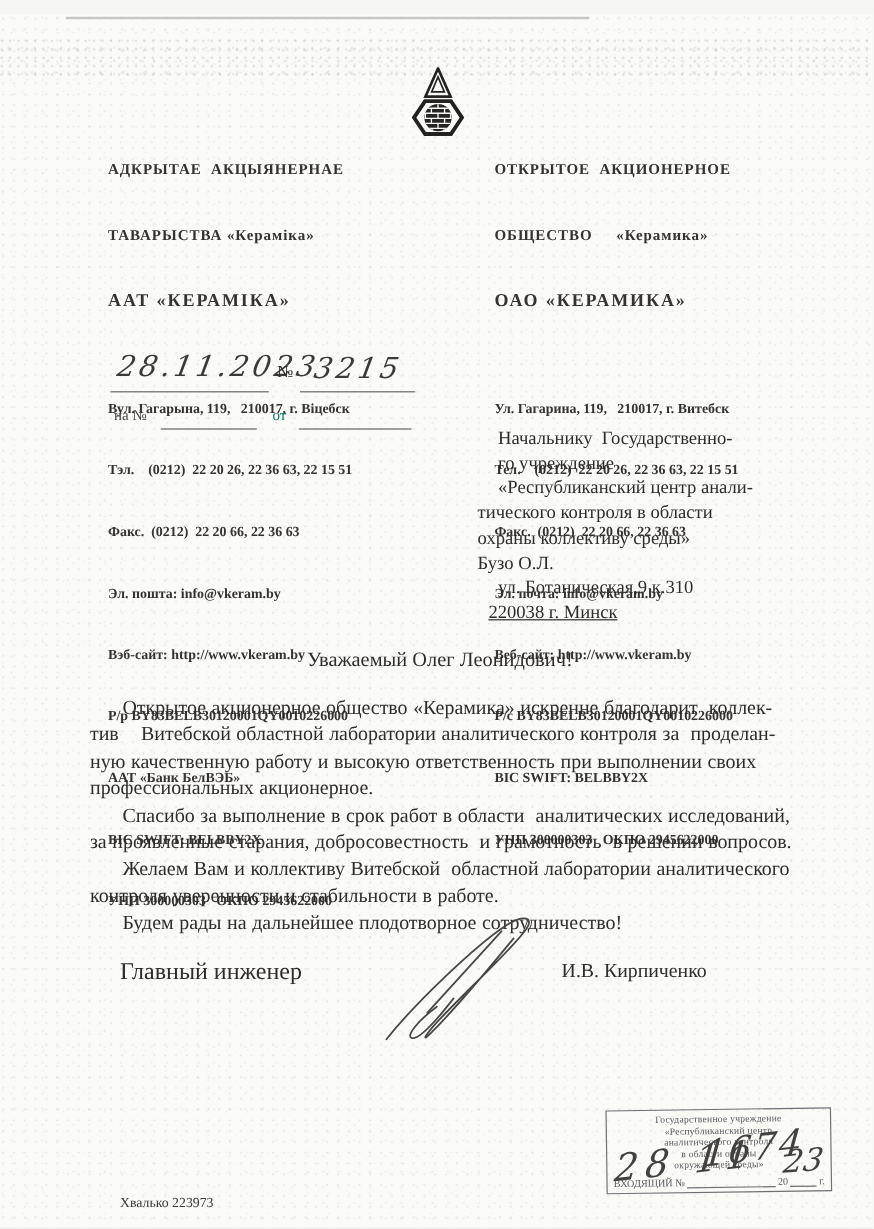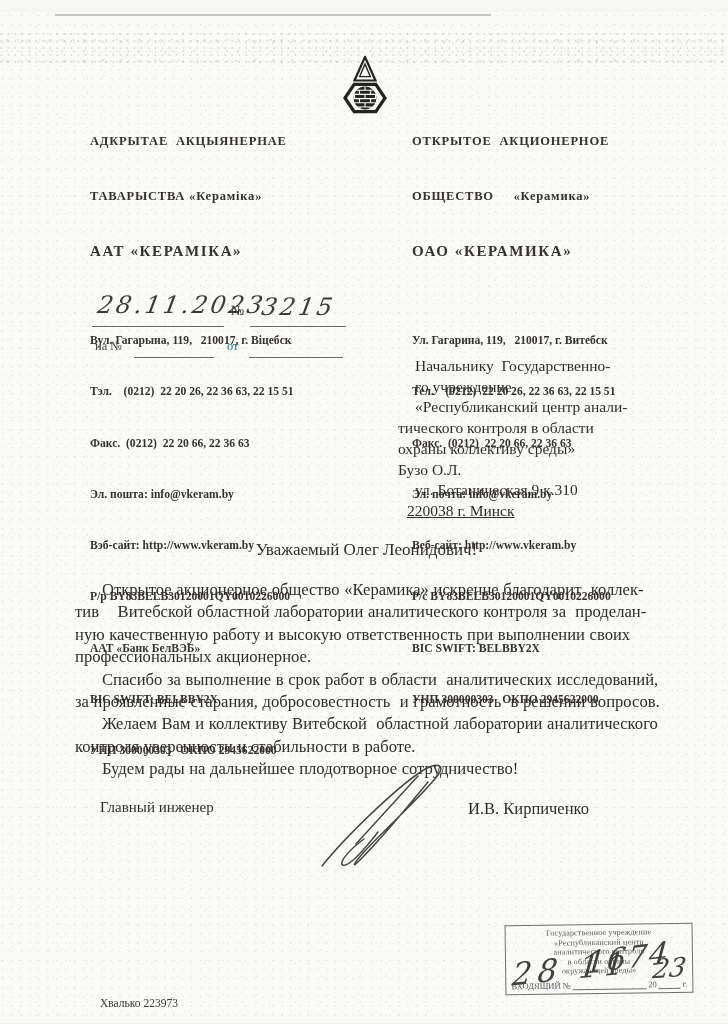--- a/index.html
+++ b/index.html
@@ -66,21 +66,21 @@
   .recipient .ind1 { padding-left: 17px; }
   .recipient .ind2 { padding-left: 9px; text-decoration: underline; }
 
   
   .salutation { position: absolute; left: 75px; top: 528px; width: 583px; text-align: center; font-size: 17px; white-space: pre-wrap; }
   .body-text { position: absolute; left: 75px; top: 567px; width: 590px; font-size: 16.6px; }
   .body-text div { line-height: 22.4px; white-space: pre-wrap; word-spacing: 0.5px; }
   .body-text .pstart { padding-left: 27px; }
 
   
-  .sign-title { position: absolute; left: 100px; top: 787px; font-size: 15px; }
+  .sign-title { position: absolute; left: 100px; top: 787px; font-size: 20px; }
   .sign-name { position: absolute; left: 468px; top: 787px; font-size: 16.5px; }
   .sign-scribble { position: absolute; left: 314px; top: 748px; }
 
   
   .stamp {
     position: absolute; left: 505px; top: 912px; width: 188px; height: 70px;
     border: 1.6px solid #716f74; transform: rotate(-0.8deg);
     color: #5a575e; padding: 3px 5px 2px 5px;
     display: flex; flex-direction: column; justify-content: flex-start;
   }

